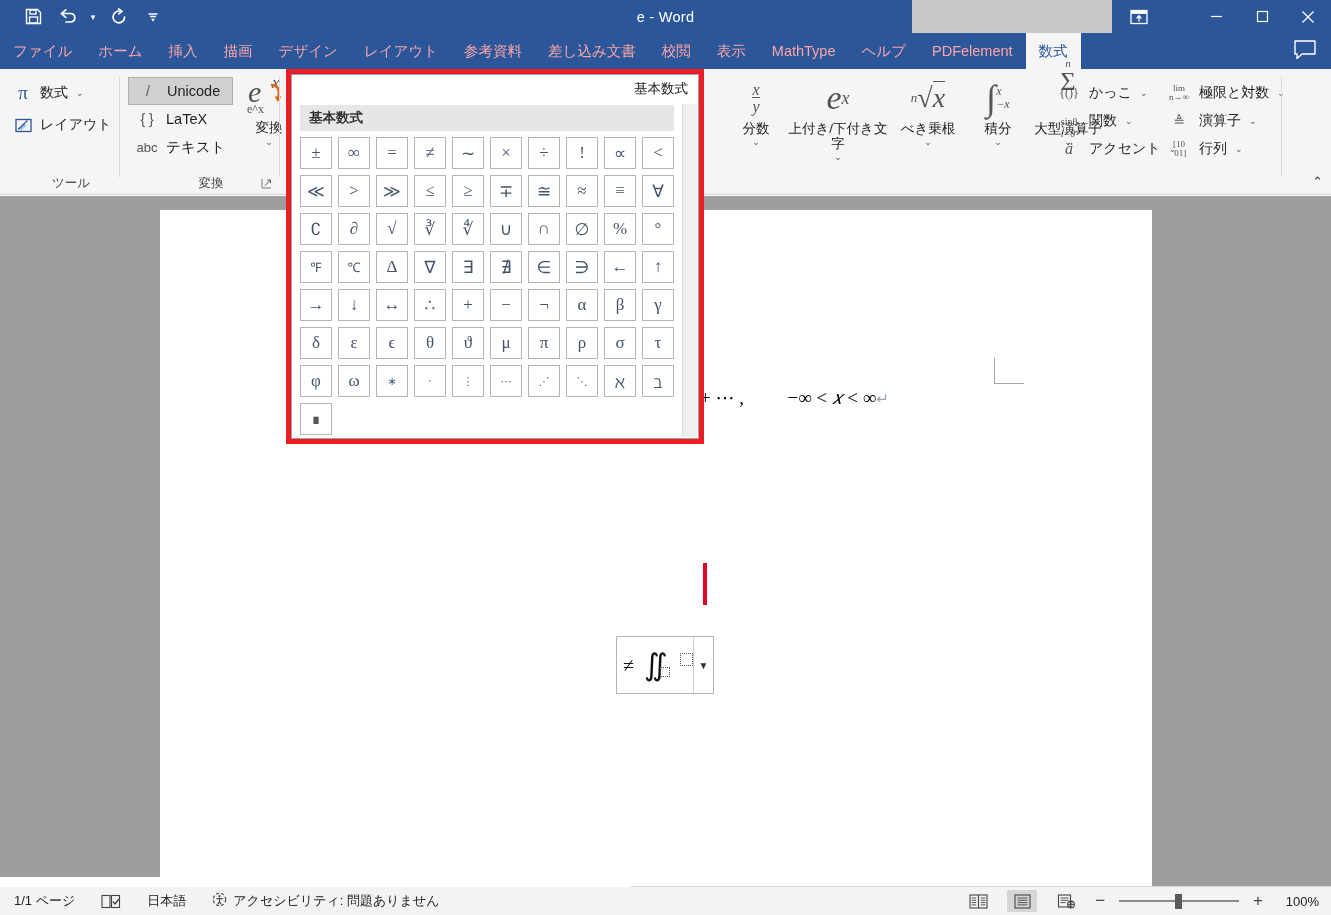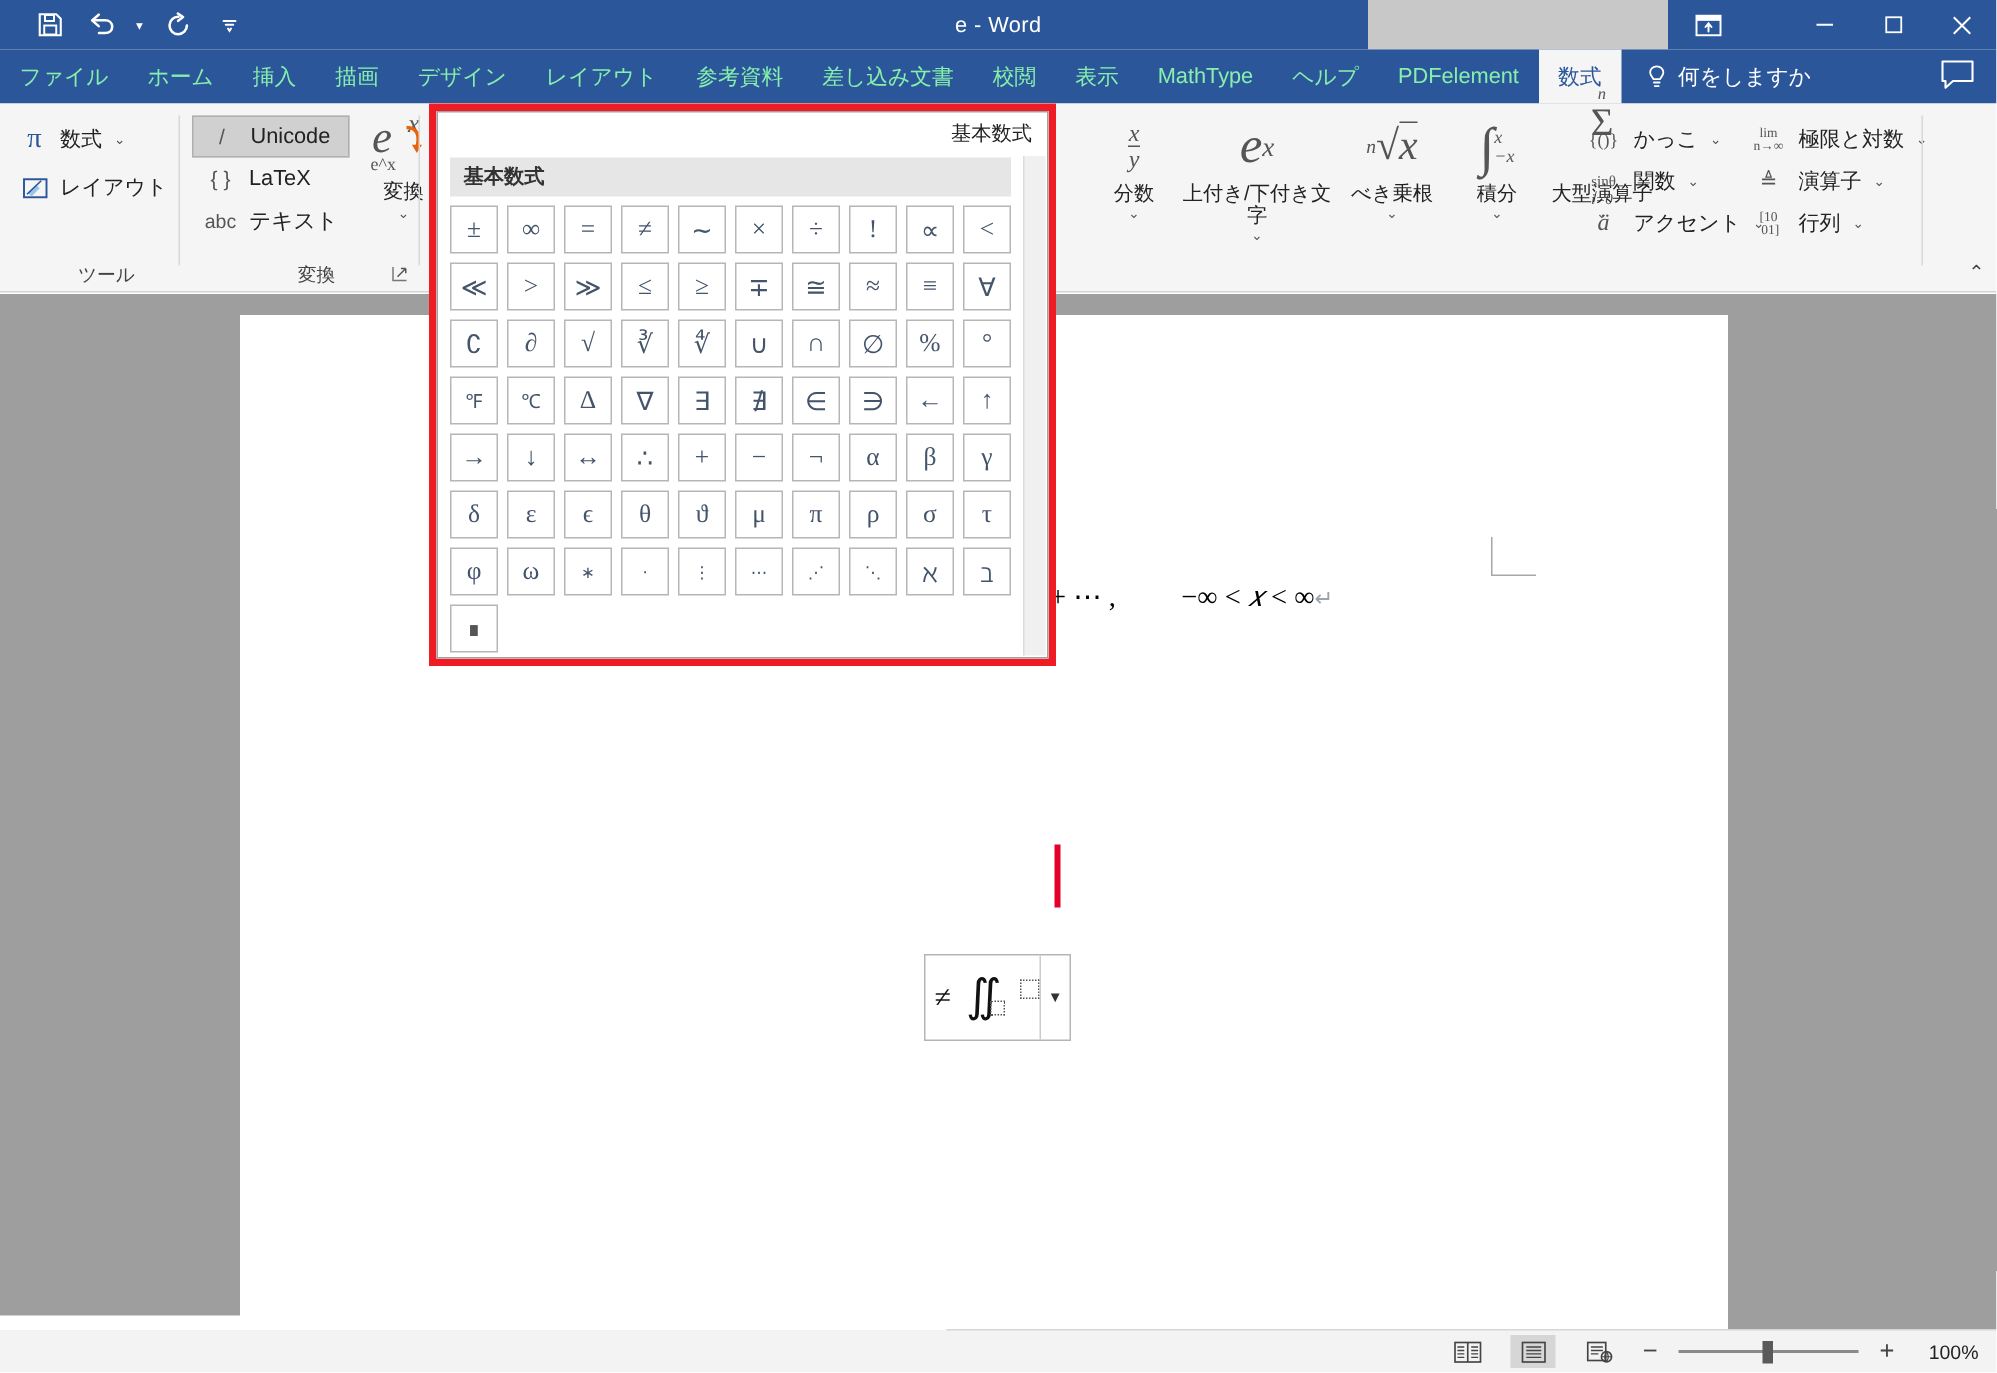--- a/index.html
+++ b/index.html
@@ -35,21 +35,21 @@
   .win-btn { width: 46px; height: 33px; display: flex; align-items: center; justify-content: center; color: #fff; }
   .ribbon-opt { position: absolute; left: 1124px; top: 3px; width: 30px; height: 27px; display:flex; align-items:center; justify-content:center; }
 
   
   .tabstrip {
     position: absolute; top: 33px; left: 0; width: 1331px; height: 36px;
     background: #2b579a; display: flex; align-items: stretch;
   }
   .tab {
     display: flex; align-items: center; padding: 0 13px;
-    font-size: 14.5px; color: #86efac; height: 36px; white-space: nowrap;
+    font-size: 14.5px; color: #fca5a5; height: 36px; white-space: nowrap;
   }
   .tab.active { background: #f5f5f5; color: #2b579a; }
   .tab-tellme { display: flex; align-items: center; gap: 7px; padding: 0 12px 0 16px; color:#fff; font-size:14.5px; }
   .bulb { width: 15px; height: 17px; }
   .comment-icon { position: absolute; right: 12px; top: 6px; width: 26px; height: 24px; }
 
   
   .ribbon {
     position: absolute; top: 69px; left: 0; width: 1331px; height: 126px;
     background: #f5f5f5; border-bottom: 1px solid #d4d4d4;
@@ -259,29 +259,20 @@
     <div class="tab">デザイン</div>
     <div class="tab">レイアウト</div>
     <div class="tab">参考資料</div>
     <div class="tab">差し込み文書</div>
     <div class="tab">校閲</div>
     <div class="tab">表示</div>
     <div class="tab">MathType</div>
     <div class="tab">ヘルプ</div>
     <div class="tab">PDFelement</div>
     <div class="tab active">数式</div>
-    <div class="tab-tellme">
-      <span class="bulb">
-        <svg width="15" height="17" viewBox="0 0 15 17">
-            <path d="M7.5 1.2c2.6 0 4.4 1.9 4.4 4.2 0 2-1.6 3-2.2 4.3H5.3C4.7 8.4 3.1 7.4 3.1 5.4c0-2.3 1.8-4.2 4.4-4.2z" fill="none" stroke="#fff" stroke-width="1.2"></path>
-            <path d="M5.6 12h3.8M6.2 14.4h2.6" stroke="#fff" stroke-width="1.2" stroke-linecap="round"></path>
-          </svg>
-      </span>
-      <span>何をしますか</span>
-    </div>
     <div class="comment-icon">
       <svg width="24" height="22" viewBox="0 0 24 22">
           <path d="M2 2h20v13H9l-5 4.5V15H2z" fill="none" stroke="#fff" stroke-width="1.4" stroke-linejoin="round"></path>
         </svg>
     </div>
   </div>
 
   <div class="ribbon">
 
     <div class="grp" style="left:0; width:120px;">
@@ -540,20 +531,41 @@
           <div class="sym">ℵ</div>
           <div class="sym">ℶ</div>
           <div class="sym blk">∎</div>
         </div>
       <div class="gal-scroll"></div>
     </div>
   </div>
 
   <div class="statusbar">
     <div class="sb-doc-topwhite"></div>
+    <div class="sb-left">
+      <span class="sb-item">1/1 ページ</span>
+      <span class="sb-item">
+        <svg width="20" height="15" viewBox="0 0 20 15">
+            <rect x="1" y="1.5" width="8" height="12" fill="none" stroke="#444" stroke-width="1.1"></rect>
+            <rect x="10.5" y="1.5" width="8" height="12" fill="none" stroke="#444" stroke-width="1.1"></rect>
+            <path d="M12 7.5l2 2.5 4-5" stroke="#444" stroke-width="1.3" fill="none"></path>
+          </svg>
+      </span>
+      <span class="sb-item">日本語</span>
+      <span class="sb-item">
+        <span>
+          <svg width="15" height="15" viewBox="0 0 15 15">
+              <circle cx="7.5" cy="7.5" r="6.2" fill="none" stroke="#444" stroke-width="1.1" stroke-dasharray="3 2"></circle>
+              <circle cx="7.5" cy="4.2" r="1.1" fill="#444"></circle>
+              <path d="M4.4 6.6h6.2M7.5 6.6v3M7.5 9.6 5.8 12.3M7.5 9.6l1.7 2.7" stroke="#444" stroke-width="1.1" fill="none"></path>
+            </svg>
+        </span>
+        <span>アクセシビリティ: 問題ありません</span>
+      </span>
+    </div>
 
     <div class="sb-right">
       <span class="viewbtn">
         <svg width="19" height="15" viewBox="0 0 19 15">
             <rect x="1" y="1" width="17" height="13" fill="none" stroke="#444" stroke-width="1.1"></rect>
             <path d="M9.5 1v13" stroke="#444" stroke-width="1.1"></path>
             <path d="M2.6 4h4.6M2.6 6.3h4.6M2.6 8.6h4.6M2.6 10.9h4.6M11.8 4h4.6M11.8 6.3h4.6M11.8 8.6h4.6M11.8 10.9h4.6" stroke="#444" stroke-width=".9"></path>
           </svg>
       </span>
       <span class="viewbtn sel">

